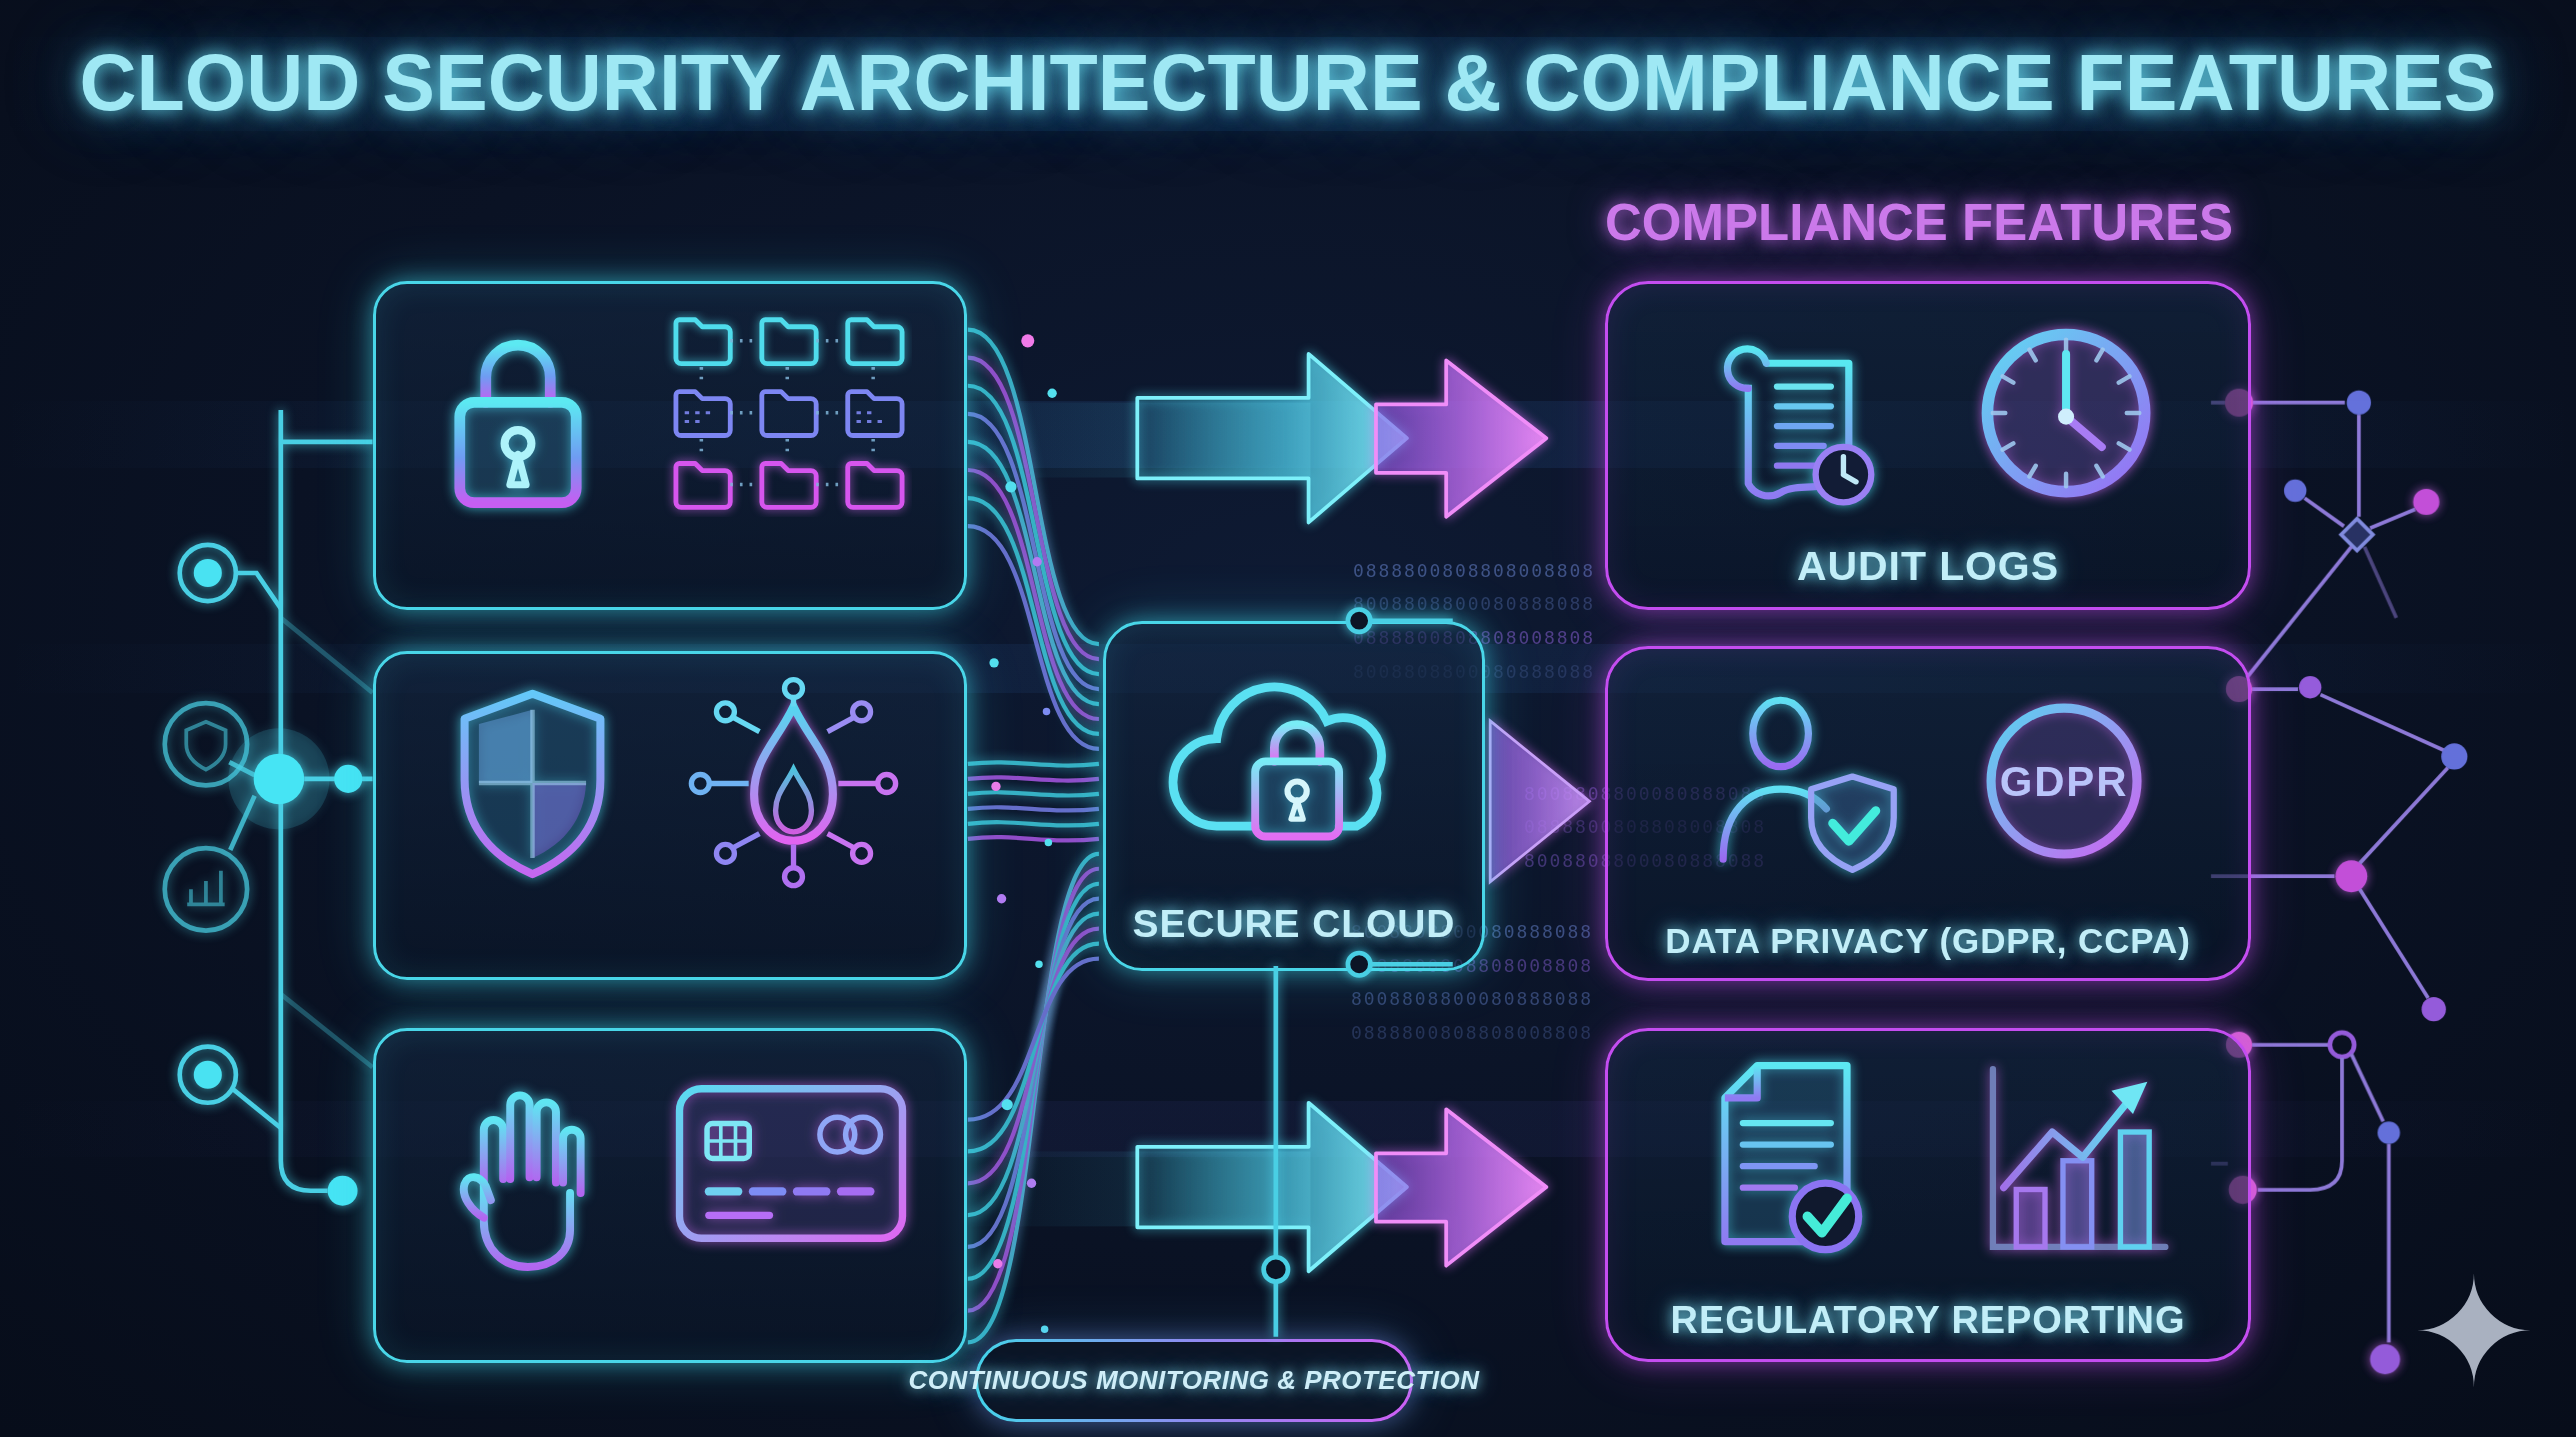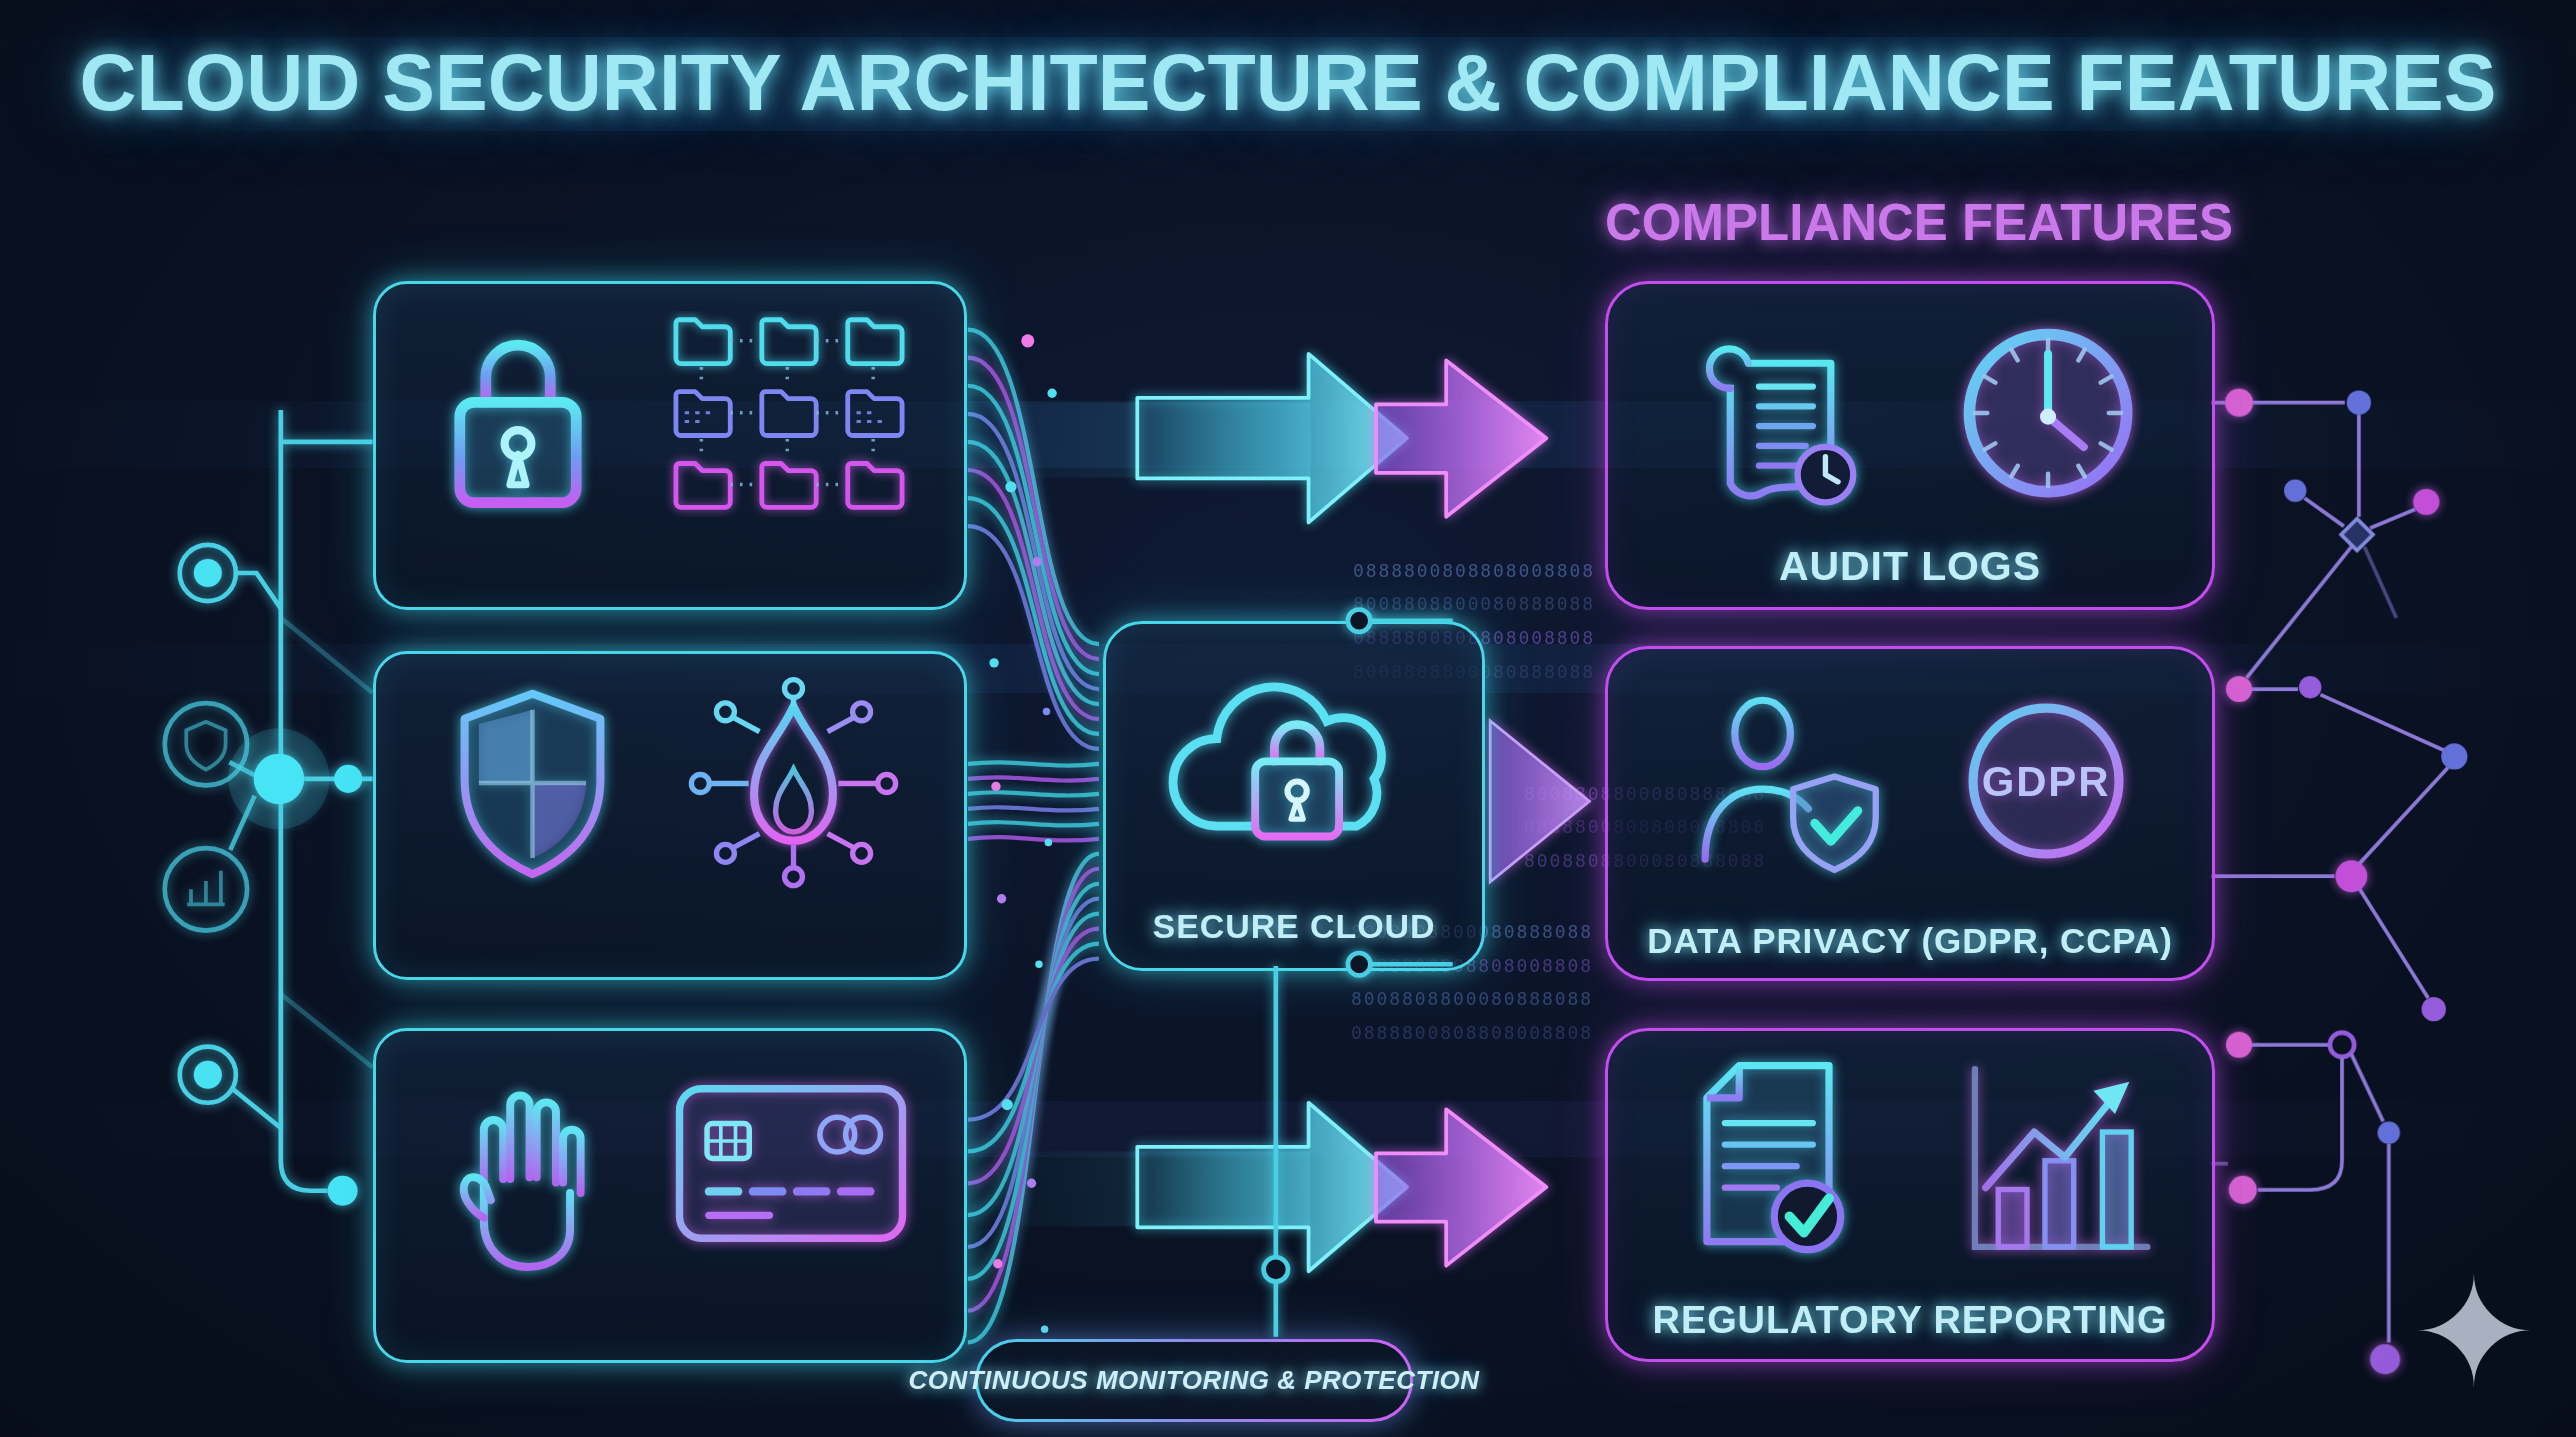--- a/index.html
+++ b/index.html
@@ -13,21 +13,21 @@
     font-size:79px;font-weight:700;letter-spacing:0px;color:#9fe8f4;white-space:nowrap;
     text-shadow:0 0 17px rgba(110,230,250,.95),0 0 43px rgba(80,200,240,.55),0 0 84px rgba(60,170,230,.35);}
   .colhead{position:absolute;top:193px;text-align:center;font-size:51px;font-weight:700;white-space:nowrap;}
   .colhead.cyan{color:#9adef0;text-shadow:0 0 15px rgba(120,230,250,.85),0 0 37px rgba(80,200,240,.5);}
   .colhead.mag{color:#cb79ea;text-shadow:0 0 15px rgba(210,120,250,.85),0 0 37px rgba(190,90,240,.5);}
   
   .nbox{position:absolute;border:3.7px solid;background:linear-gradient(180deg, rgba(20,40,66,.58), rgba(10,22,40,.62));}
   .nbox.cyan{border-color:#49d6e8;border-radius:34px;
     box-shadow:0 0 22.5px rgba(64,216,235,.55),0 0 56px rgba(64,216,235,.22), inset 0 0 32px rgba(64,216,235,.12);}
   .nbox.mag{border-color:#c44df0;border-radius:43px;
-    box-shadow:0 0 22.5px rgba(205,80,245,.5),0 0 56px rgba(205,80,245,.2), inset 0 0 32px rgba(205,80,245,.10);}
+    box-shadow:0 0 22.5px rgba(205,80,245,.5),0 0 56px rgba(205,80,245,.2), inset 0 0 32px rgba(205,80,245,.10);padding-left:36px;}
   .nbox .label{position:absolute;bottom:17px;left:0;width:100%;text-align:center;font-weight:700;
     color:#c2eef8;letter-spacing:0.9px;white-space:nowrap;
     text-shadow:0 0 13px rgba(130,235,255,.85),0 0 28px rgba(90,210,245,.45);}
   .icons{position:absolute;top:26px;left:0;right:0;bottom:90px;display:flex;align-items:center;justify-content:center;}
   .gc{filter:drop-shadow(0 0 5.6px rgba(80,225,245,.75));}
   .gm{filter:drop-shadow(0 0 5.6px rgba(220,110,250,.7));}
   .bin{position:absolute;font-family:"DejaVu Sans Mono", monospace;font-size:18px;letter-spacing:1.9px;
     white-space:nowrap;overflow:hidden;width:242px;pointer-events:none;}
   .sparkle{position:absolute;left:2411px;top:1258px;font-size:150px;line-height:1;color:#a9b1c0;
     font-family:"DejaVu Sans", sans-serif;}
@@ -325,21 +325,21 @@
               <stop offset="1" stop-color="#e26df2"></stop>
         </linearGradient>
           </defs>
         <path d="M86,206 A50,50 0 0 1 86,106 A66,66 0 0 1 212,86 A44,44 0 0 1 266,152 A42,42 0 0 1 246,206 H226 M130,206 H86" stroke="#5ae0f2" stroke-width="10" stroke-linecap="round"></path>
         <path d="M152,132 V116 a26,26 0 0 1 52,0 V132" stroke="url(#lgCLock)" stroke-width="10" stroke-linecap="round"></path>
         <rect x="130" y="132" width="96" height="86" rx="12" stroke="url(#lgCLock)" stroke-width="9" fill="rgba(30,60,110,.25)"></rect>
         <circle cx="178" cy="166" r="11" stroke="#d6f6fb" stroke-width="7"></circle>
         <path d="M178,176 L171,198 H185 Z" stroke="#d6f6fb" stroke-width="6" stroke-linejoin="round"></path>
       </svg>
     </div>
-    <div class="label" style="font-size:34px;bottom:22.5px;margin-top:19px;">SECURE CLOUD</div>
+    <div class="label" style="font-size:39px;bottom:22.5px;margin-top:19px;">SECURE CLOUD</div>
   </div>
 
   <div class="nbox mag" style="left:1605px;top:281px;width:604px;height:323px;">
     <div class="icons" style="gap:66px;">
       <svg width="211" height="220" viewBox="0 0 235 245" fill="none" class="gc">
         <defs>
             <linearGradient id="lgScroll" x1="0" y1="0" x2="0" y2="1">
           <stop offset="0" stop-color="#58e8f0"></stop>
               <stop offset="1" stop-color="#8f7af2"></stop>
         </linearGradient>

